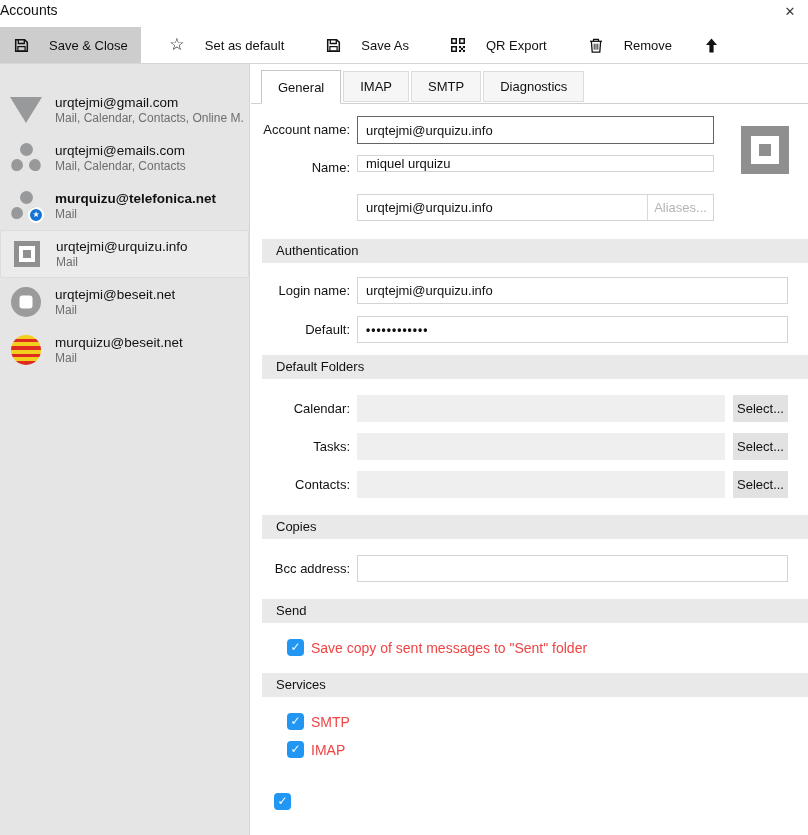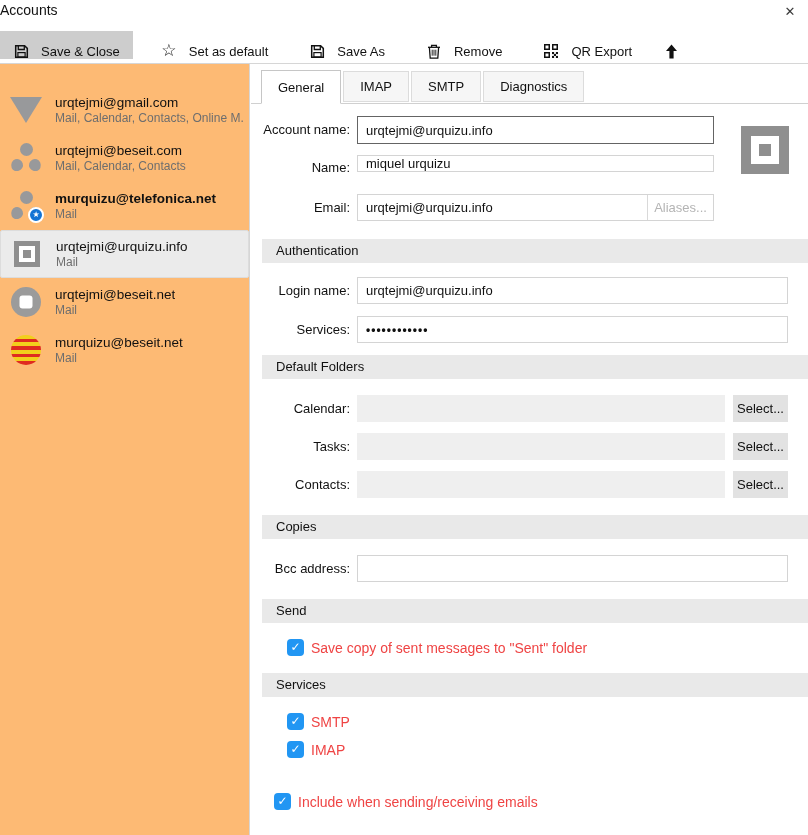--- a/index.html
+++ b/index.html
@@ -6,30 +6,30 @@
   html,body { width:808px; height:835px; background:#fff; overflow:hidden; }
   body { font-family:"Liberation Sans","DejaVu Sans",sans-serif; color:#1a1a1a; }
   .window { position:relative; width:808px; height:835px; background:#fff; }
 
   
   .title { position:absolute; top:2px; left:0; width:100%; text-align:left; font-size:14px; color:#111; }
   .close-btn { position:absolute; top:3px; right:9px; width:18px; height:18px; font-size:13px; line-height:18px; text-align:center; color:#3a3a3a; font-weight:bold; cursor:default; }
 
   
   .toolbar { position:absolute; top:27px; left:0; right:0; height:36px; display:flex; align-items:center; }
-  .tb-btn { height:28px; display:flex; align-items:flex-end; gap:12px; padding:0 13px; font-size:13px; color:#111; white-space:nowrap; }
+  .tb-btn { height:36px; display:flex; align-items:center; gap:20px; padding:0 13px; font-size:13px; color:#111; white-space:nowrap; }
   .tb-btn.pressed { background:#cdcdcd; }
   .tb-btn + .tb-btn { margin-left:15px; }
   .tb-btn.arrow { padding:0 10px; margin-left:8px; }
   .tb-icon { display:inline-flex; width:16px; height:16px; align-items:center; justify-content:center; flex:none; }
   .star-glyph { font-size:17px; line-height:16px; color:#111; }
   .top-divider { position:absolute; top:63px; left:0; right:0; height:1px; background:#d6d6d6; }
 
   
-  .sidebar { position:absolute; top:64px; left:0; width:250px; bottom:0; background:#fdba74; border-right:1px solid #d6d6d6; padding-top:22px; }
+  .sidebar { position:absolute; top:64px; left:0; width:250px; bottom:0; background:#e5e5e5; border-right:1px solid #d6d6d6; padding-top:22px; }
   .acc-item { position:relative; height:48px; display:flex; align-items:center; padding:0 6px 0 10px; }
   .acc-item.selected { background:#ebebeb; border:1px solid #dcdcdc; border-radius:2px; }
   .avatar { position:relative; width:32px; height:32px; margin-right:13px; flex:none; }
   .acc-text { min-width:0; }
   .acc-email { display:block; font-size:13.5px; color:#111; line-height:17px; white-space:nowrap; overflow:hidden; }
   .acc-email.bold { font-weight:bold; }
   .acc-sub { display:block; font-size:12px; color:#6e6e6e; line-height:15px; white-space:nowrap; overflow:hidden; }
 
   
   .av-triangle::before { content:""; position:absolute; left:0; top:3px; width:0; height:0;
@@ -99,44 +99,44 @@
         <svg width="15" height="15" viewBox="0 0 15 15">
             <path d="M1.7 1.7h8.9l2.7 2.7v8.9H1.7z" fill="none" stroke="#111" stroke-width="1.5"></path>
             <path d="M4.3 2v3.5h6V2" fill="none" stroke="#111" stroke-width="1.3"></path>
             <rect x="3.9" y="8.6" width="7.2" height="4.4" fill="none" stroke="#111" stroke-width="1.2"></rect>
           </svg>
       </span>
       <span>Save As</span>
     </div>
     <div class="tb-btn">
       <span class="tb-icon">
-        <svg width="14" height="15" viewBox="0 0 14 15">
-            <path d="M1 3.3h12" stroke="#111" stroke-width="1.3" fill="none"></path>
-            <path d="M4.6 3.1V1.3h4.8v1.8" fill="none" stroke="#111" stroke-width="1.3"></path>
-            <path d="M2.4 3.5l.8 10.7h7.6l.8-10.7" fill="none" stroke="#111" stroke-width="1.3"></path>
-            <path d="M5.2 5.7v6M7 5.7v6M8.8 5.7v6" stroke="#111" stroke-width="0.9" fill="none"></path>
-          </svg>
-      </span>
-      <span>Remove</span>
-    </div>
-    <div class="tb-btn">
-      <span class="tb-icon">
         <svg width="16" height="16" viewBox="0 0 16 16" fill="#111" fill-rule="evenodd">
             <path d="M1 1h6v6H1zm1.5 1.5v3h3v-3z"></path>
             <path d="M9 1h6v6H9zm1.5 1.5v3h3v-3z"></path>
             <path d="M1 9h6v6H1zm1.5 1.5v3h3v-3z"></path>
             <rect x="9" y="9" width="2.1" height="2.1"></rect>
             <rect x="12.9" y="9" width="2.1" height="2.1"></rect>
             <rect x="10.9" y="10.9" width="2.1" height="2.1"></rect>
             <rect x="9" y="12.9" width="2.1" height="2.1"></rect>
             <rect x="12.9" y="12.9" width="2.1" height="2.1"></rect>
           </svg>
       </span>
       <span>QR Export</span>
     </div>
+    <div class="tb-btn">
+      <span class="tb-icon">
+        <svg width="14" height="15" viewBox="0 0 14 15">
+            <path d="M1 3.3h12" stroke="#111" stroke-width="1.3" fill="none"></path>
+            <path d="M4.6 3.1V1.3h4.8v1.8" fill="none" stroke="#111" stroke-width="1.3"></path>
+            <path d="M2.4 3.5l.8 10.7h7.6l.8-10.7" fill="none" stroke="#111" stroke-width="1.3"></path>
+            <path d="M5.2 5.7v6M7 5.7v6M8.8 5.7v6" stroke="#111" stroke-width="0.9" fill="none"></path>
+          </svg>
+      </span>
+      <span>Remove</span>
+    </div>
     <div class="tb-btn arrow">
       <span class="tb-icon">
         <svg width="13" height="15" viewBox="0 0 13 15">
             <path d="M6.5 .5 12 7 H8.6 V14.5 H4.4 V7 H1 Z" fill="#111"></path>
           </svg>
       </span>
     </div>
 
   </div>
   <div class="top-divider"></div>
@@ -151,21 +151,21 @@
       </span>
     </div>
 
     <div class="acc-item">
       <span class="avatar">
           <span class="dot1"></span>
           <span class="dot2"></span>
           <span class="dot3"></span>
         </span>
       <span class="acc-text">
-        <span class="acc-email">urqtejmi@beseit.com</span>
+        <span class="acc-email">urqtejmi@emails.com</span>
         <span class="acc-sub">Mail, Calendar, Contacts</span>
       </span>
     </div>
 
     <div class="acc-item">
       <span class="avatar">
           <span class="dot1"></span>
           <span class="dot2"></span>
           <span class="dot3"></span>
           <span class="badge">★</span>
@@ -210,32 +210,31 @@
     <span class="tab">SMTP</span>
     <span class="tab">Diagnostics</span>
   </div>
 
   <div class="flabel" style="top:116px;height:28px;line-height:28px;">Account name:</div>
   <input class="finput focused" style="left: 357px; top: 116px; width: 357px; height: 28px;" value="urqtejmi@urquizu.info">
 
   <div class="flabel" style="top:155px;height:26px;line-height:26px;">Name:</div>
   <input class="finput" style="left: 357px; top: 155px; width: 357px; height: 17px;" value="miquel urquizu">
 
-  <div class="flabel" style="top:194px;height:27px;line-height:27px;">Email:</div>
   <div class="email-group">
     <input value="urqtejmi@urquizu.info" style="">
     <span class="aliases-btn">Aliases...</span>
   </div>
 
   <div class="big-logo"></div>
 
   <div class="section" style="top:239px;">Authentication</div>
   <div class="flabel" style="top:277px;height:27px;line-height:27px;">Login name:</div>
   <input class="finput" style="left: 357px; top: 277px; width: 431px; height: 27px;" value="urqtejmi@urquizu.info">
-  <div class="flabel" style="top:316px;height:27px;line-height:27px;">Services:</div>
+  <div class="flabel" style="top:316px;height:27px;line-height:27px;">Default:</div>
   <input class="finput pw" style="left: 357px; top: 316px; width: 431px; height: 27px;" value="••••••••••••">
 
   <div class="section" style="top:355px;">Default Folders</div>
   <div class="flabel" style="top:395px;height:27px;line-height:27px;">Calendar:</div>
   <input class="finput gray" style="left: 357px; top: 395px; width: 368px; height: 27px;" value="">
   <button class="select-btn" style="top:395px;">Select...</button>
 
   <div class="flabel" style="top:433px;height:27px;line-height:27px;">Tasks:</div>
   <input class="finput gray" style="left: 357px; top: 433px; width: 368px; height: 27px;" value="">
   <button class="select-btn" style="top:433px;">Select...</button>
@@ -267,16 +266,15 @@
     <span class="cb">
         <span class="chk">✓</span>
       </span>
     <span class="cblabel">IMAP</span>
   </div>
 
   <div class="cbrow" style="left:274px;top:793px;">
     <span class="cb">
         <span class="chk">✓</span>
       </span>
-    <span class="cblabel">Include when sending/receiving emails</span>
   </div>
 
 </div>
 
 </body></html>

